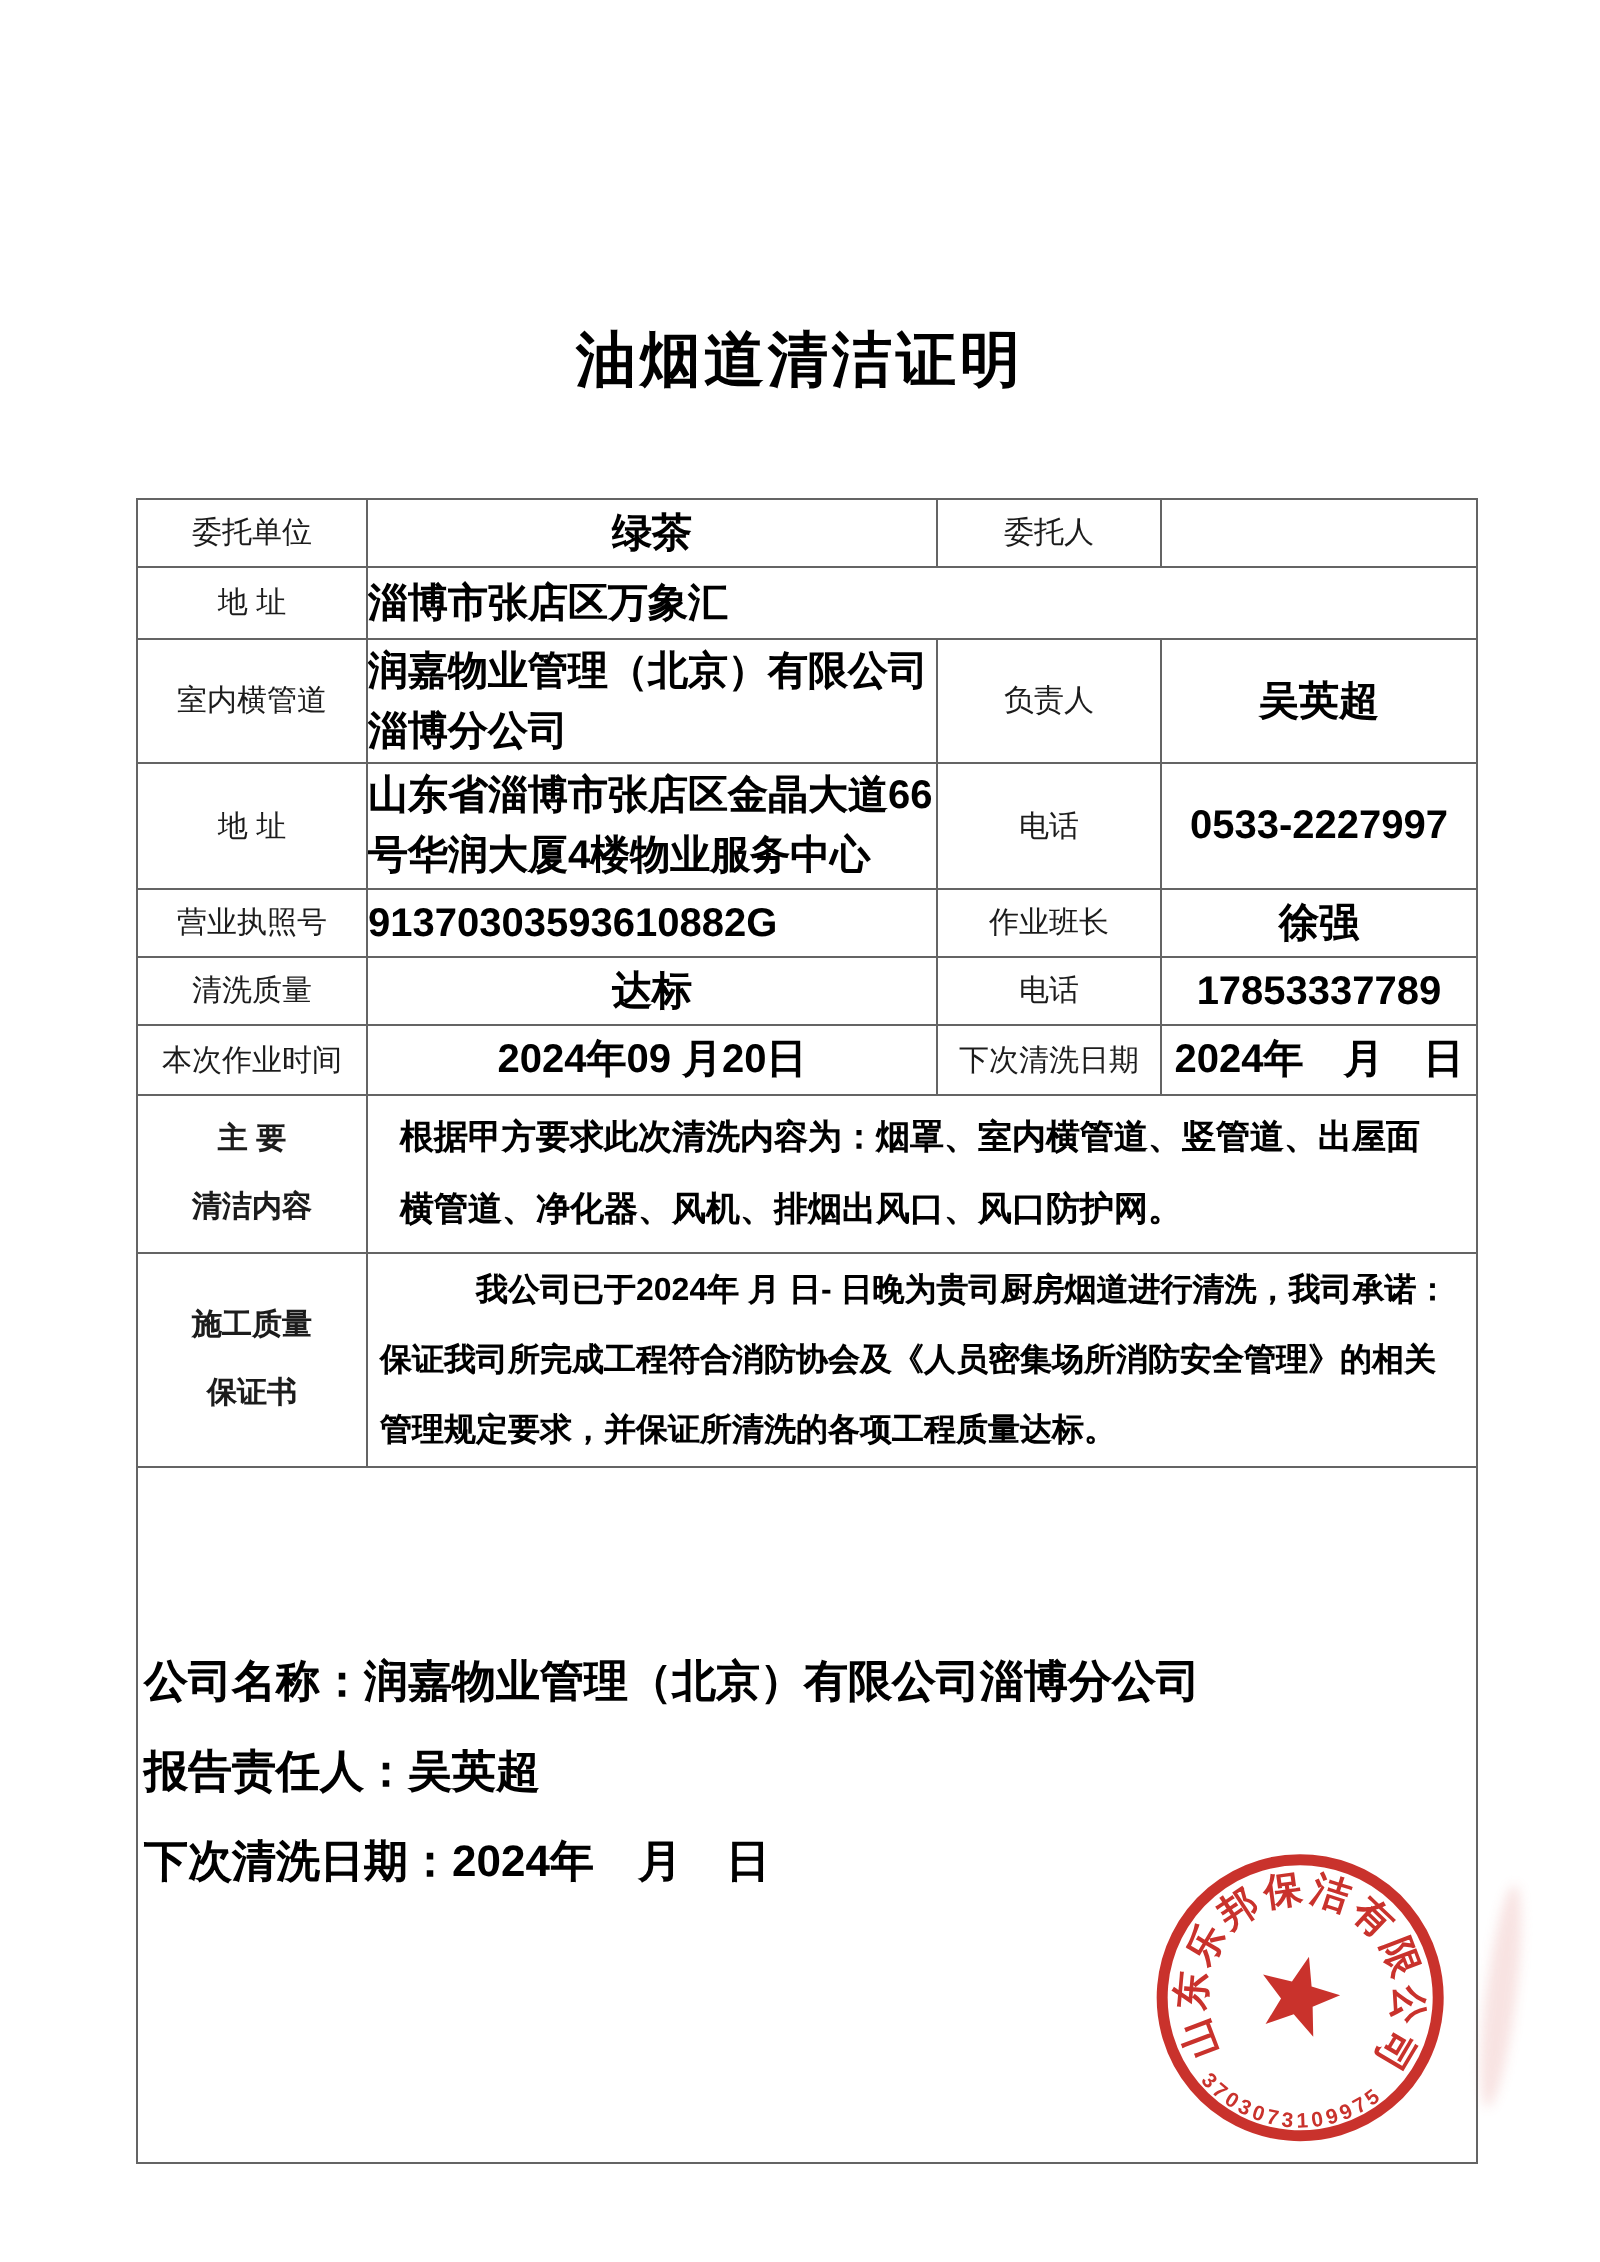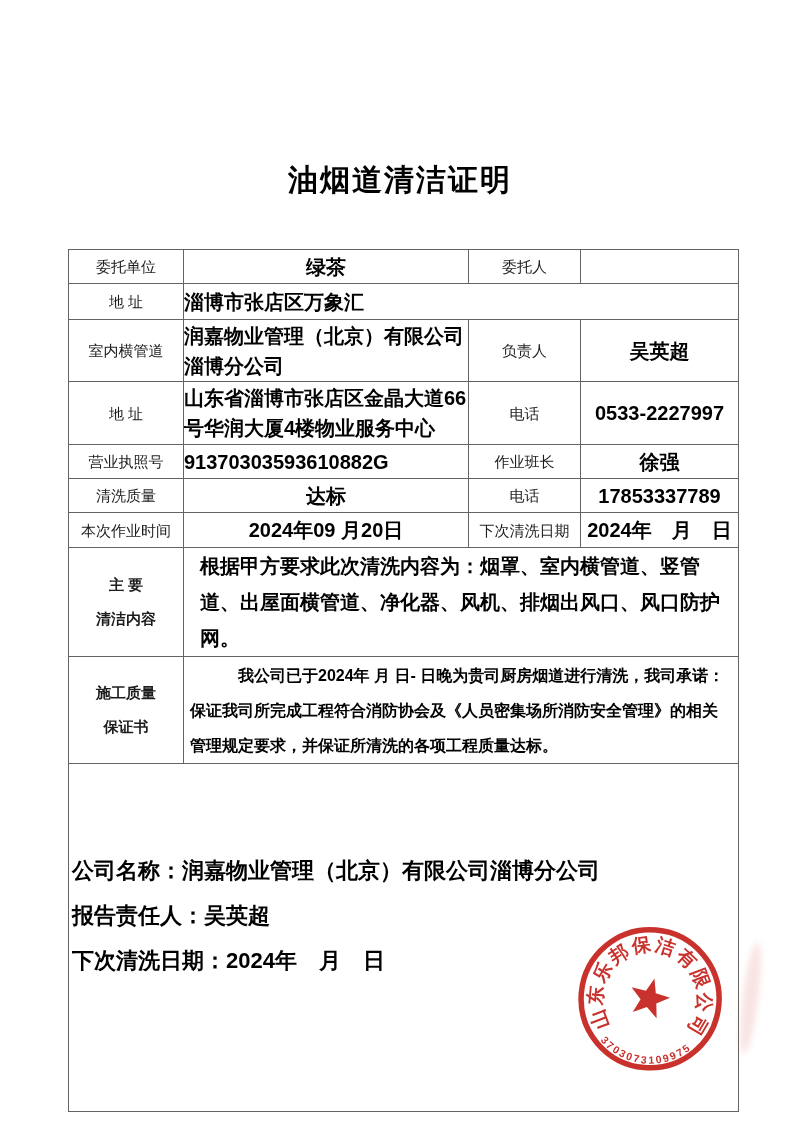--- a/index.html
+++ b/index.html
@@ -53,21 +53,21 @@
   .r2 td{height:35px;}
   .r3 td{height:61px;}
   .r4 td{height:62px;}
   .r5 td{height:33px;}
   .r6 td{height:33px;margin-top:12px;}
   .r7 td{height:34px;}
   .r8 td{height:78px;}
   .r9 td{height:106px;}
   .r10 td{height:347px;vertical-align:top;}
   .content-text{
-    font-weight:700;font-size:20px;line-height:36px;
+    font-weight:700;font-size:17px;line-height:36px;
     padding:0 16px;text-align:left;
   }
   .guarantee-text{
     font-weight:700;font-size:16px;line-height:35px;
     padding:0 6px;text-indent:3em;text-align:left;
   }
   .footer-block{margin:96px 0 0 3px;}
   .footer-block p{
     margin:0 0 23px 0;
     font-size:22px;font-weight:700;line-height:22px;

